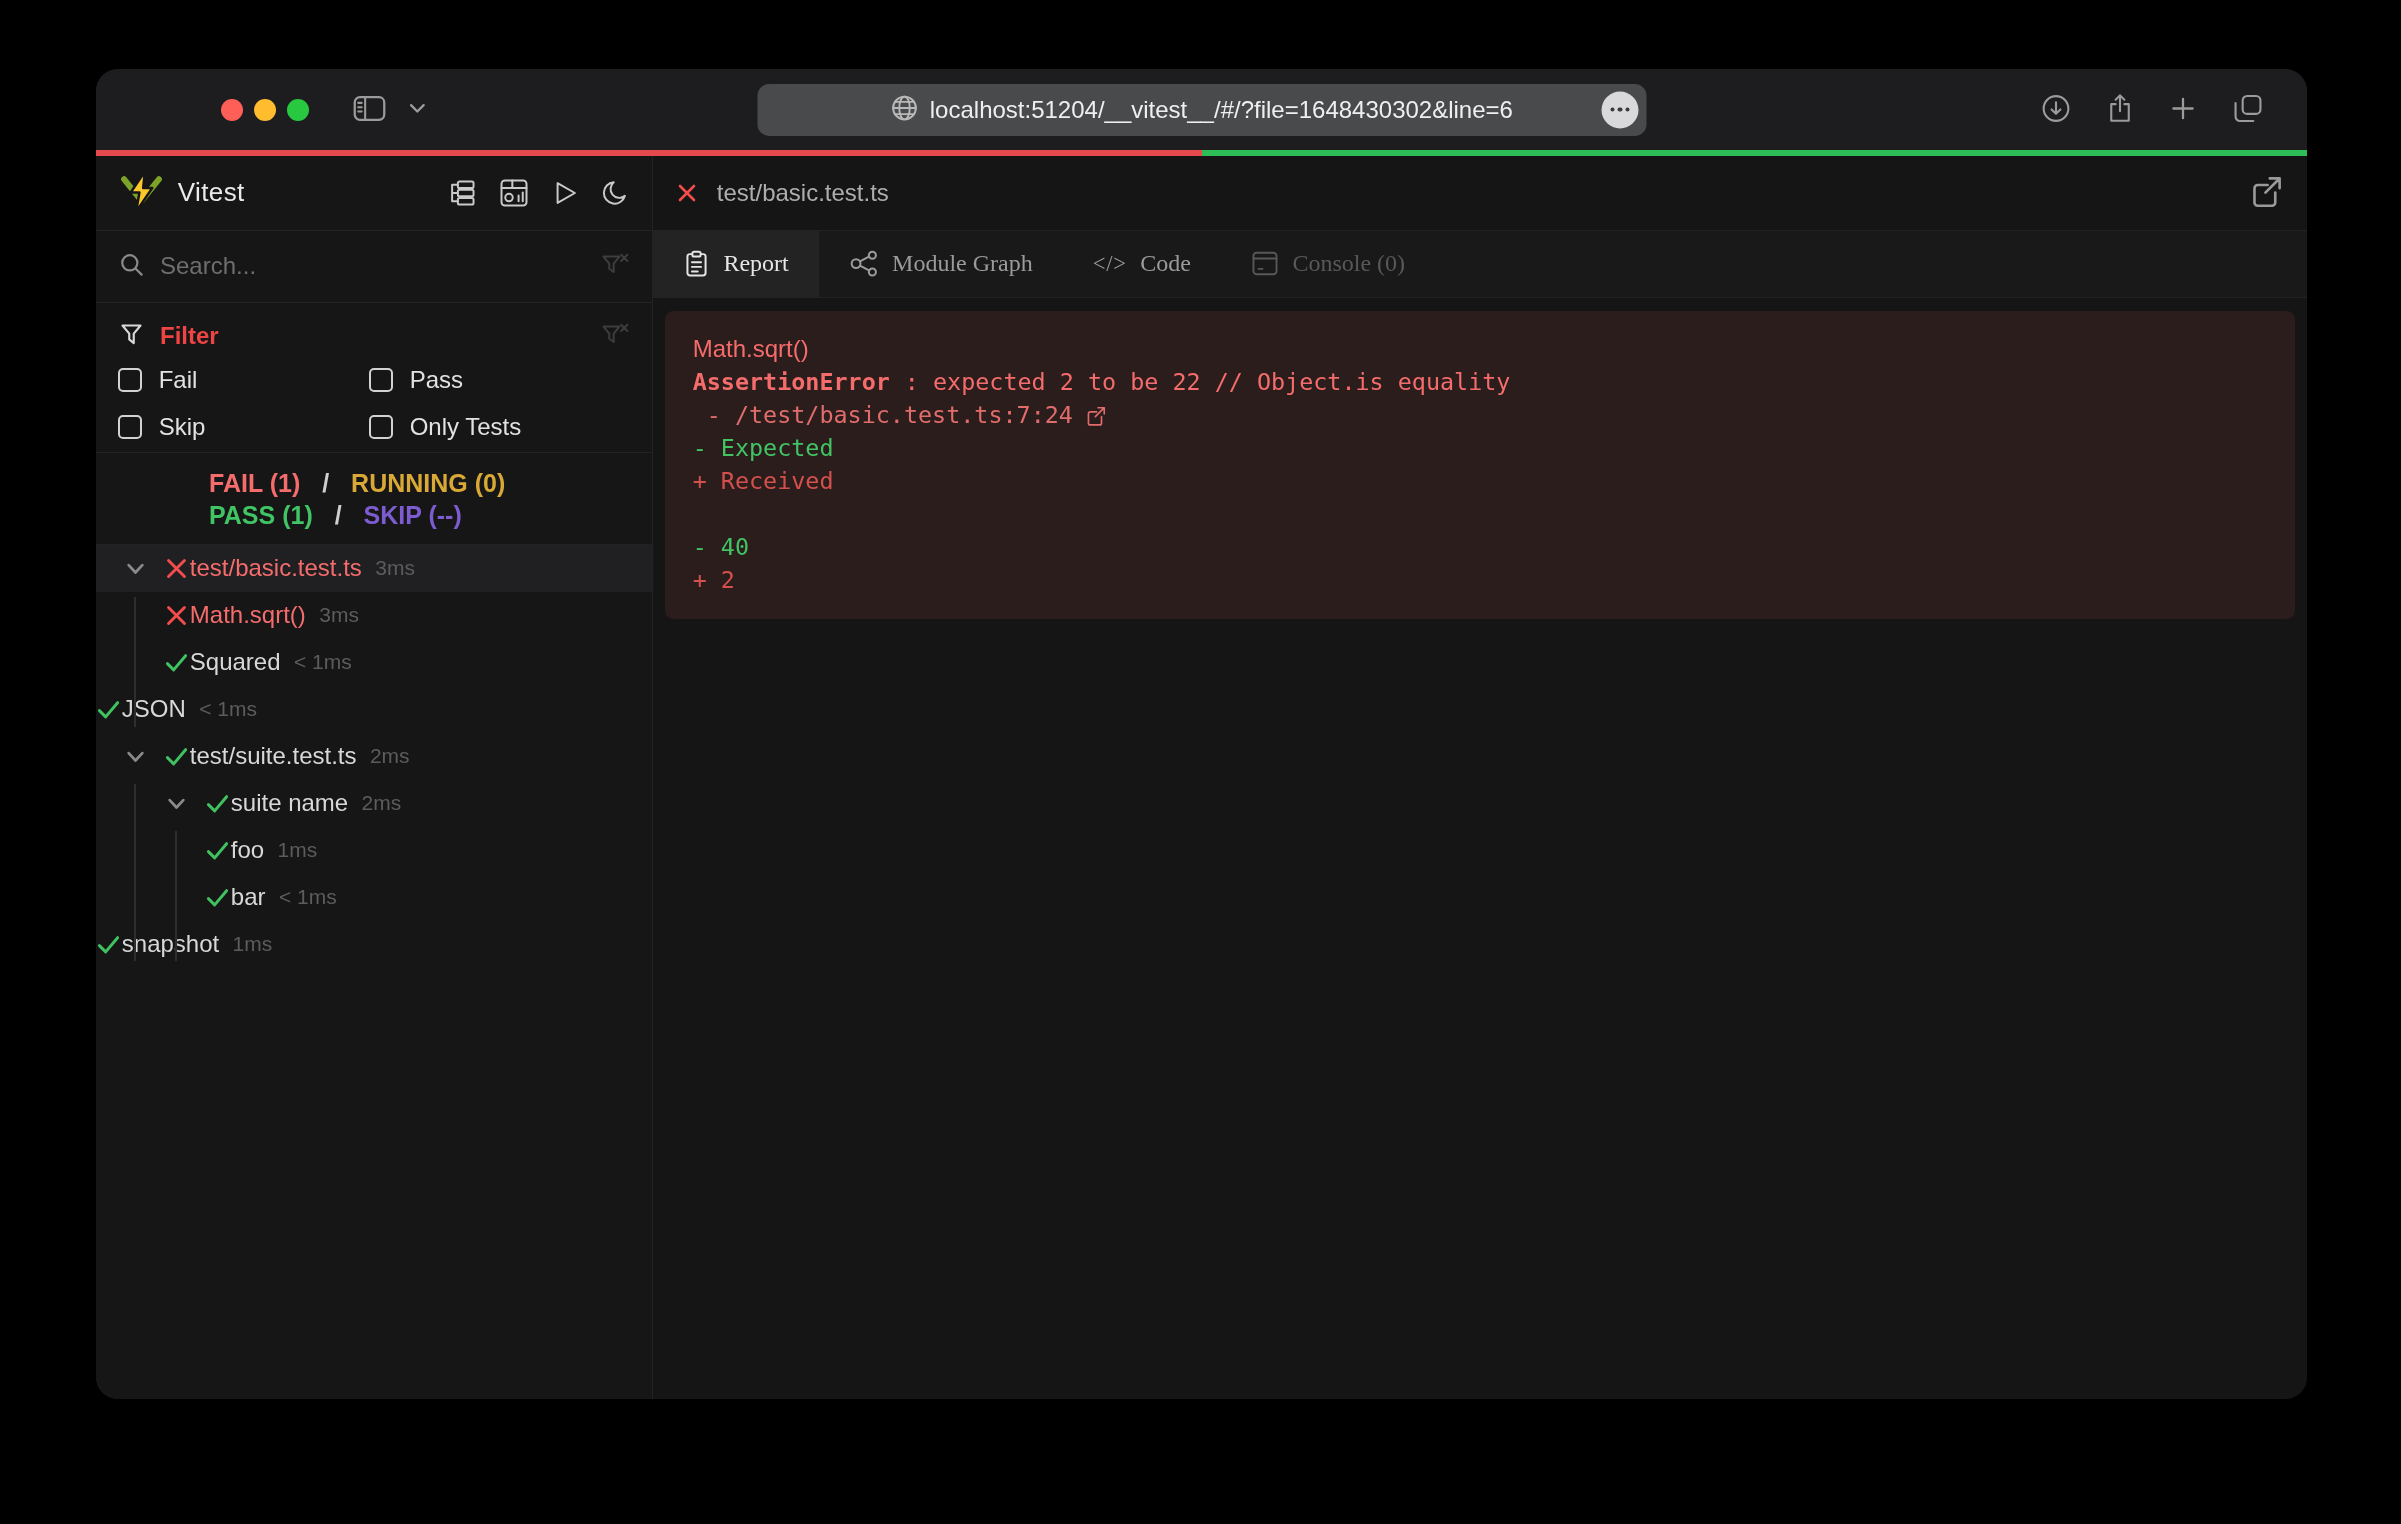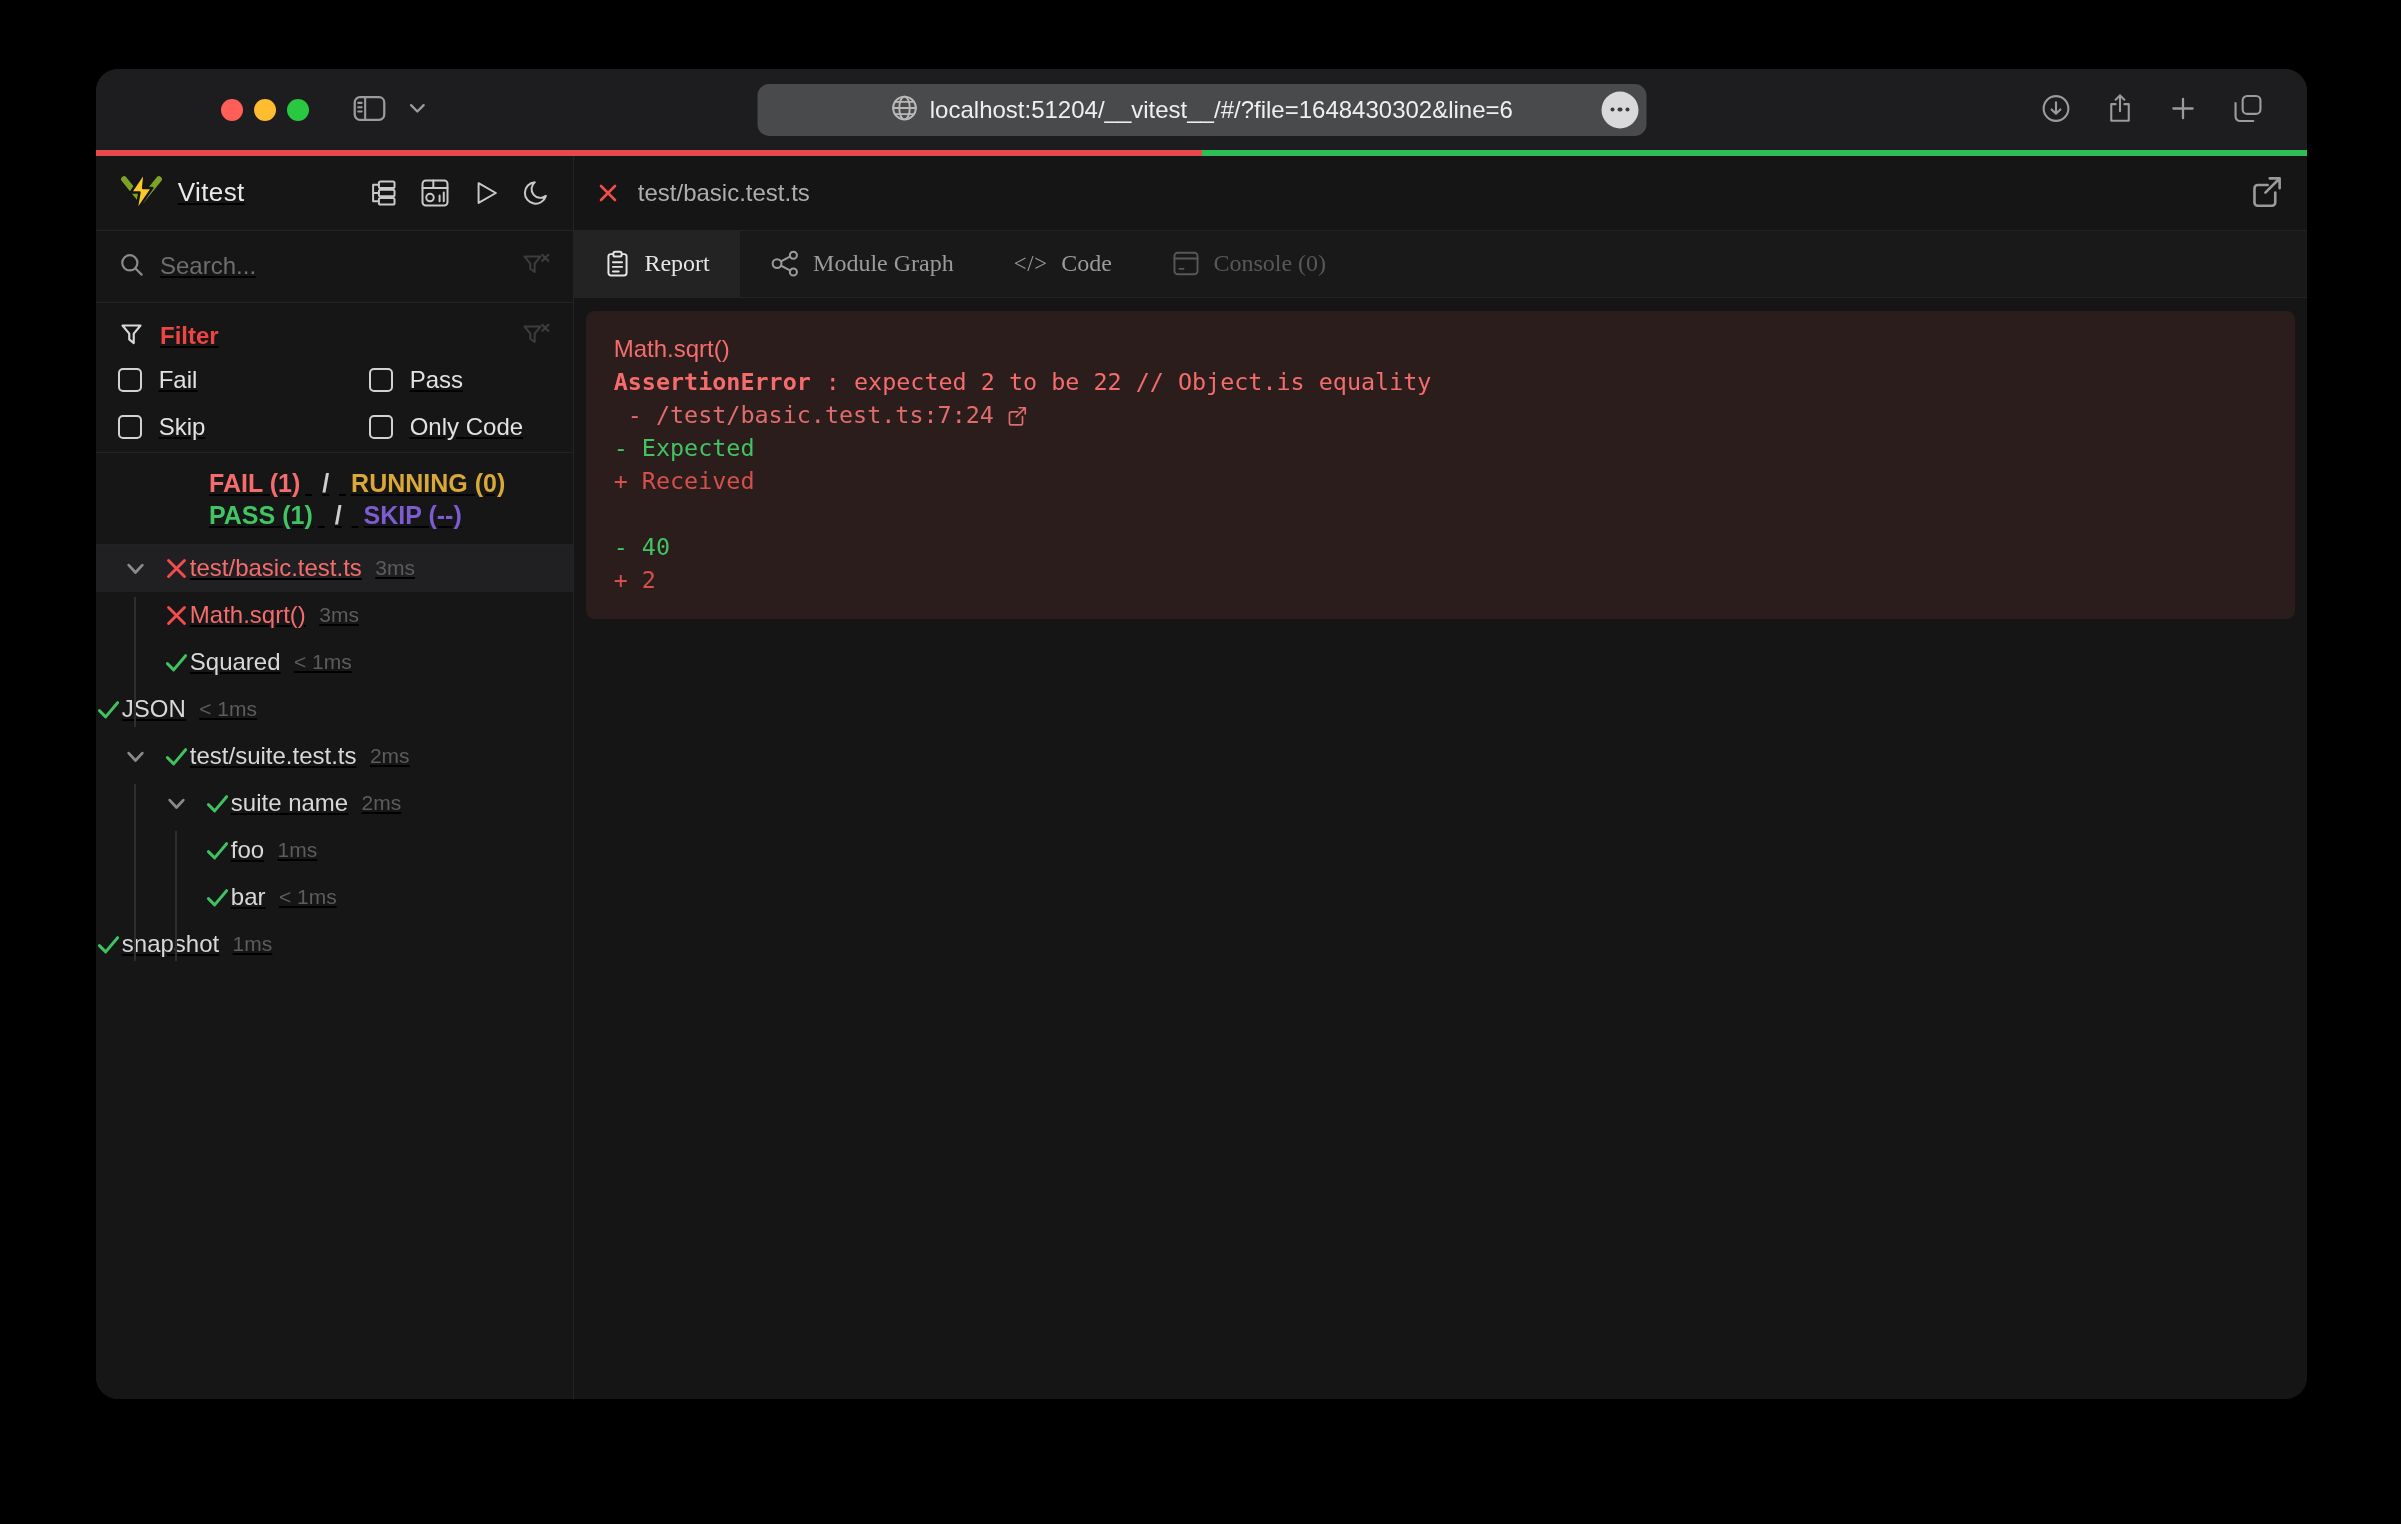--- a/index.html
+++ b/index.html
@@ -28,22 +28,22 @@
   .tb-right { position:absolute; right:43px; top:50%; transform:translateY(-50%);
               display:flex; gap:35px; color:#9b9b9b; align-items:center; }
 
   
   .progress { height:5.8px; display:flex; flex:0 0 auto; }
   .p-red { background:#e5484d; height:100%; }
   .p-green { background:#2dbe58; height:100%; flex:1; }
 
   
   .app { flex:1; display:flex; min-height:0; background:#151516; }
-  .sidebar { width:478px; flex:0 0 auto; background:#161617; border-right:1.7px solid #232324;
-             display:flex; flex-direction:column;text-decoration:underline; }
+  .sidebar { width:557px; flex:0 0 auto; background:#161617; border-right:1.7px solid #232324;
+             display:flex; flex-direction:column; }
   .mainpane { flex:1; display:flex; flex-direction:column; min-width:0; }
 
   
   .sb-header { height:75px; flex:0 0 auto; display:flex; align-items:center; padding:0 23.4px;
                border-bottom:1.7px solid #222223; }
   .logo { width:45px; height:45px; margin-right:13.4px; flex:0 0 auto; }
   .sb-title { color:#eaeaea; font-size:26px; letter-spacing:0.4px; }
   .sb-actions { margin-left:auto; display:flex; gap:22px; align-items:center; color:#c9c9c9; }
   .sb-actions svg { display:block; }
 
@@ -287,21 +287,21 @@
           <div class="cb-item">
             <span class="cb-box"></span>
             <span class="cb-label">Pass</span>
           </div>
           <div class="cb-item">
             <span class="cb-box"></span>
             <span class="cb-label">Skip</span>
           </div>
           <div class="cb-item">
             <span class="cb-box"></span>
-            <span class="cb-label">Only Code</span>
+            <span class="cb-label">Only Tests</span>
           </div>
         </div>
       </div>
 
       <div class="sb-summary">
         <div><span class="s-fail">FAIL (1)</span><span class="s-sep"> </span><span class="s-sep">/</span><span class="s-sep"> </span><span class="s-running">RUNNING (0)</span></div>
         <div><span class="s-pass">PASS (1)</span><span class="s-sep"> </span><span class="s-sep">/</span><span class="s-sep"> </span><span class="s-skip">SKIP (--)</span></div>
       </div>
 
       <div class="sb-tree">

